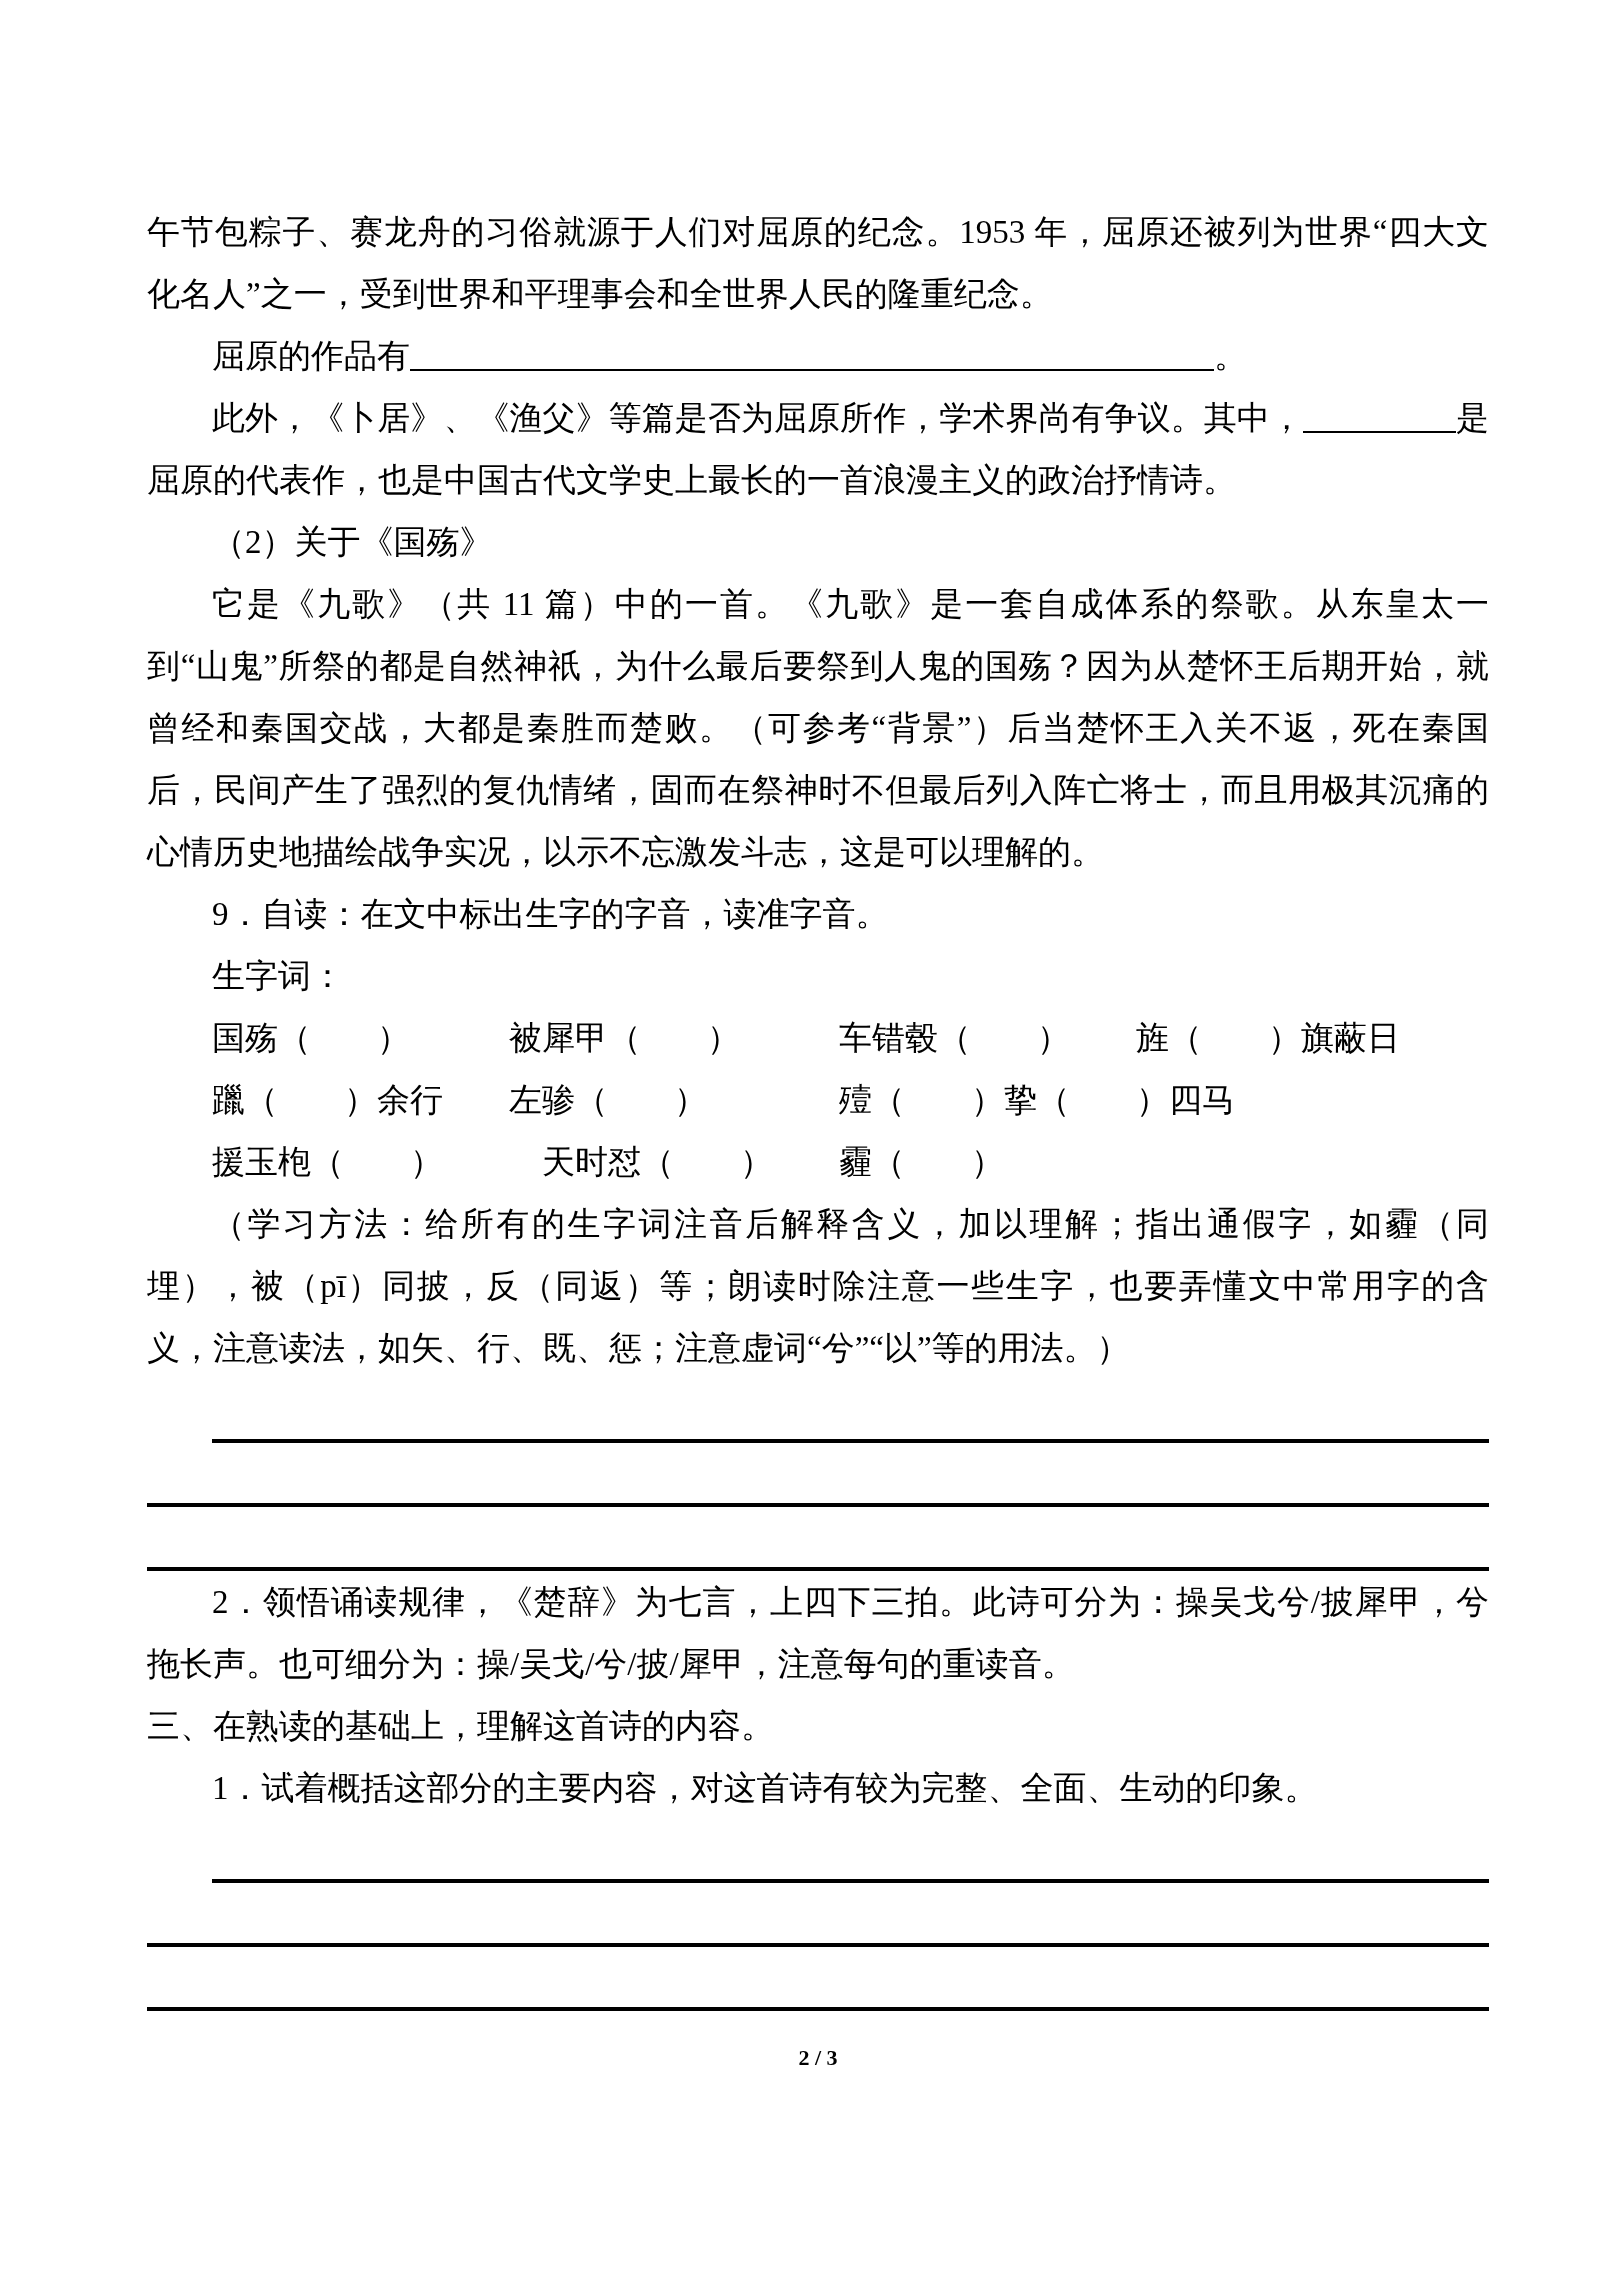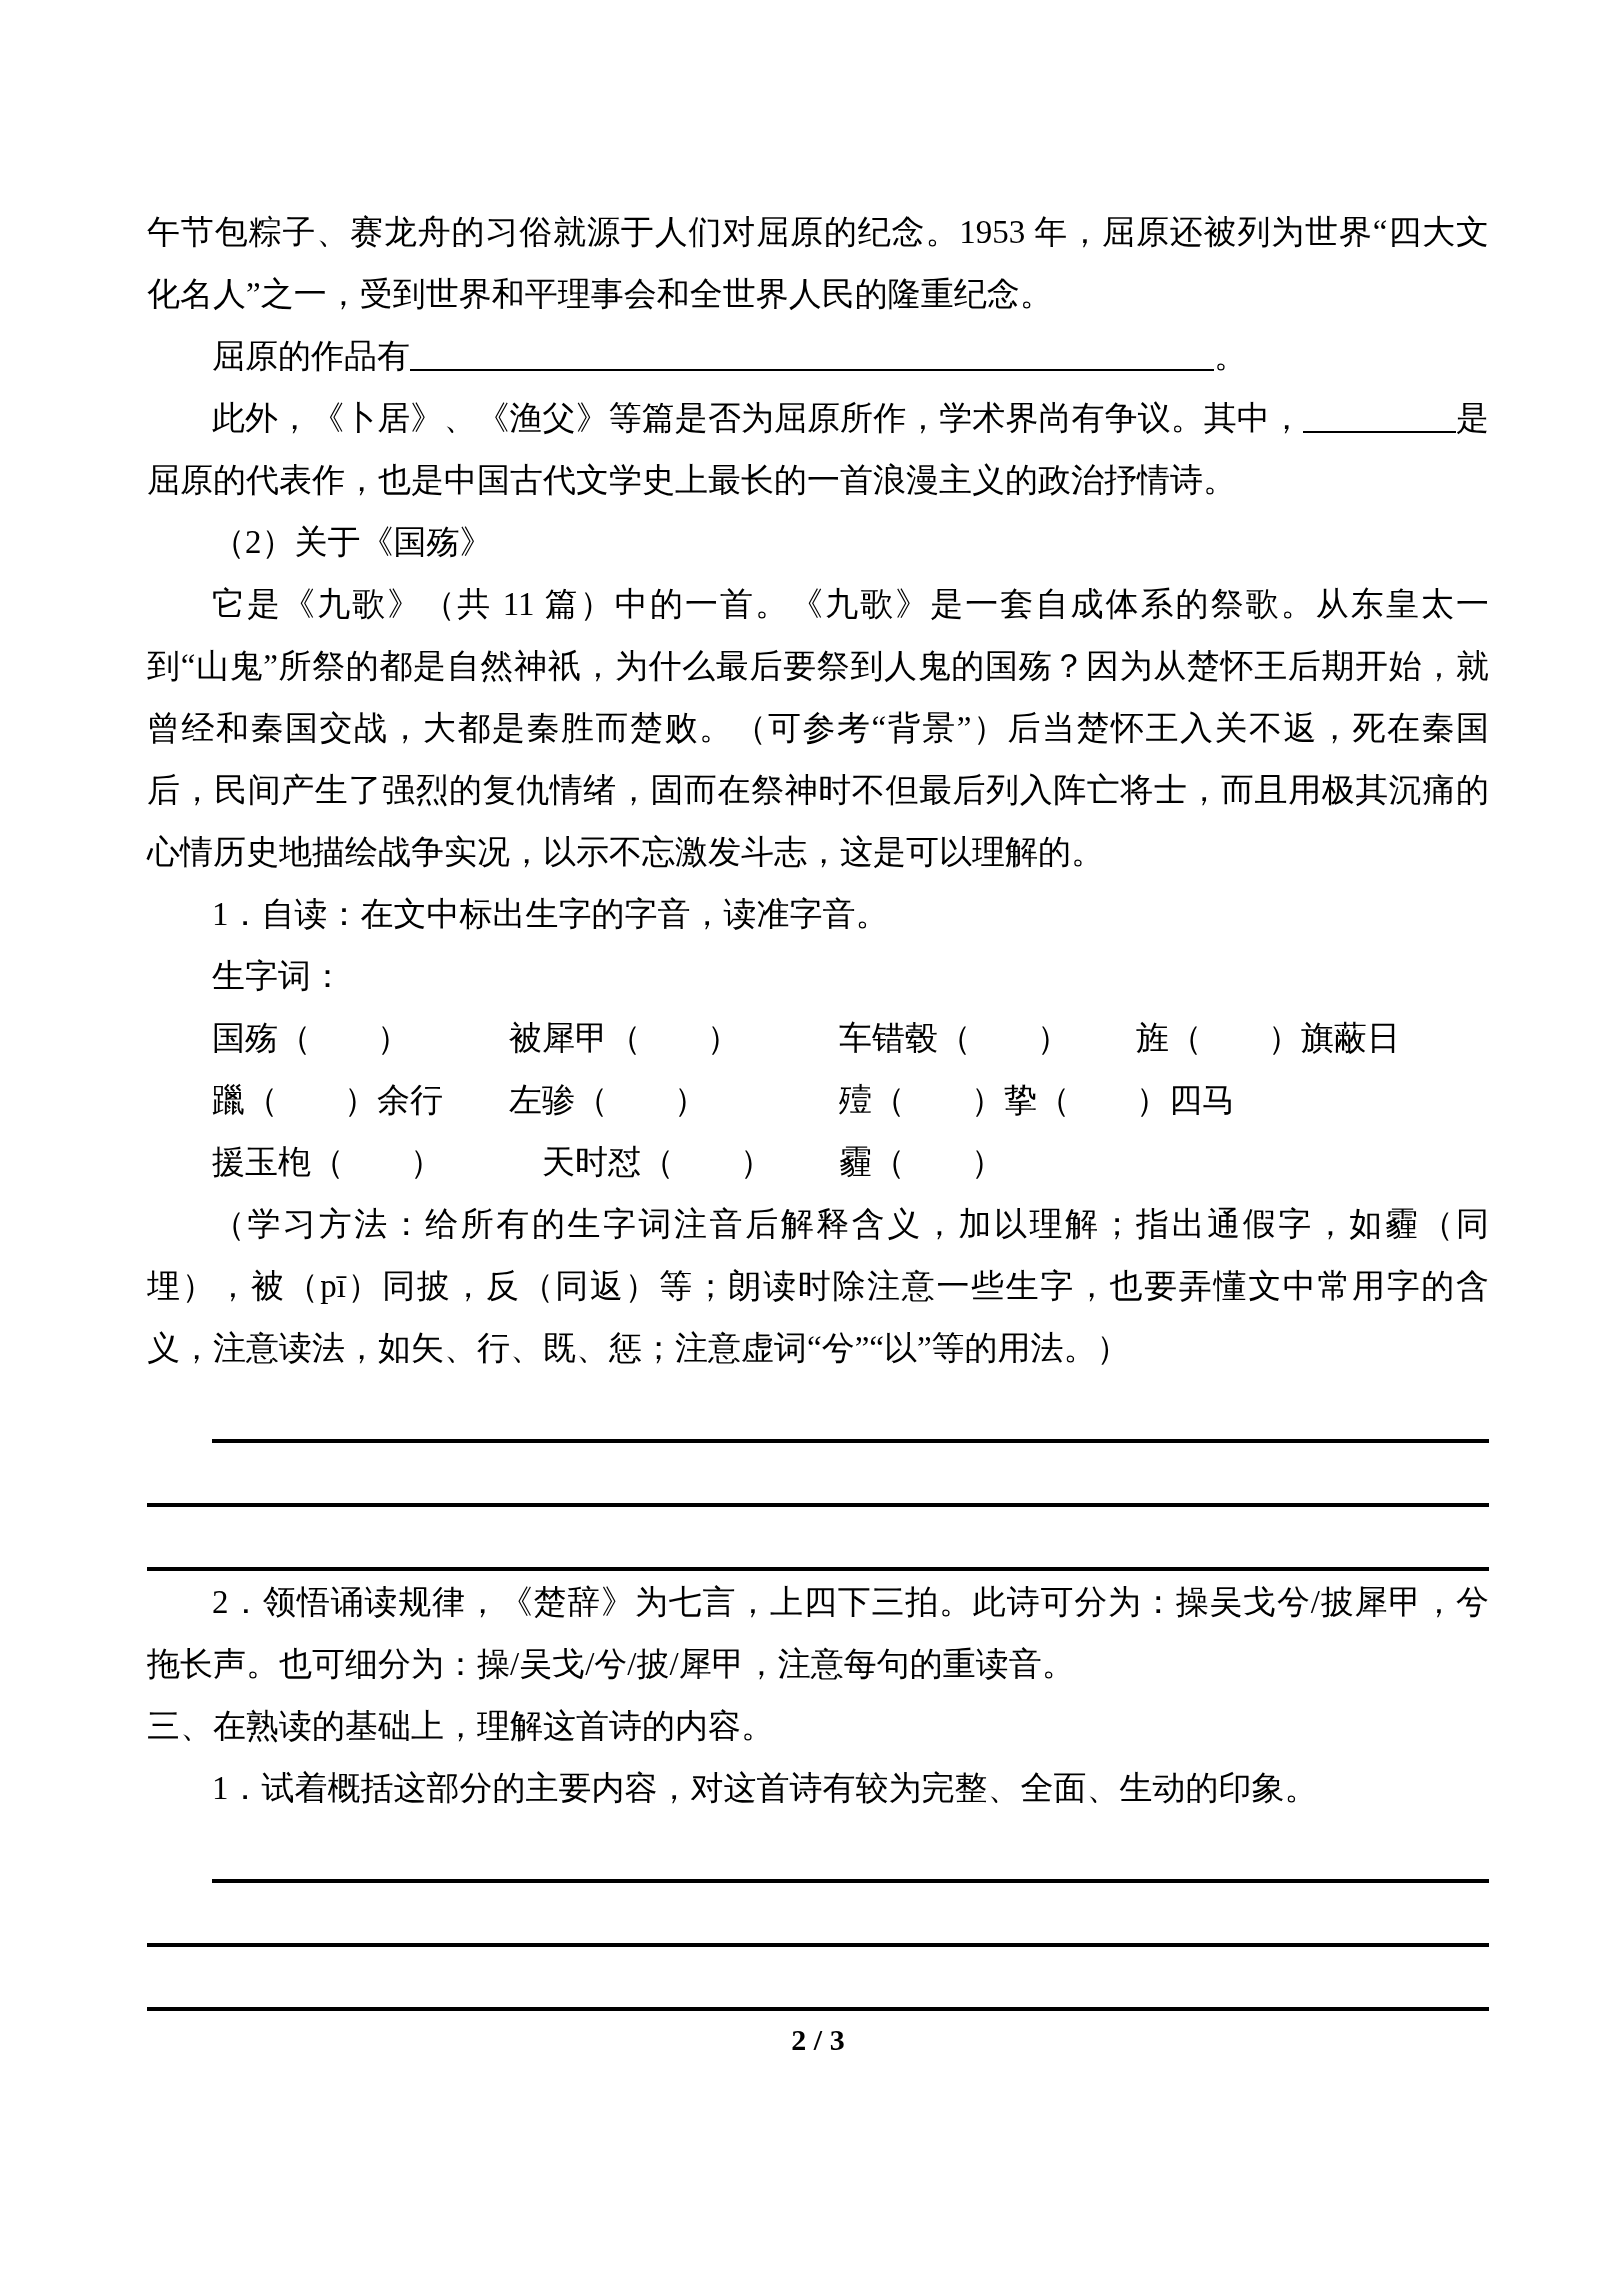--- a/index.html
+++ b/index.html
@@ -40,44 +40,44 @@
     margin:0;
   }
   .answer-line{
     height:60px;
     border-bottom:4.1px solid #000;
   }
   .answer-line.indented{
     margin-left:65px;
   }
   .footer{
-    margin-top:8px;
+    margin-top:26px;
     text-align:center;
     font-weight:bold;
-    font-size:30px;
+    font-size:22px;
     line-height:41px;
   }
 </style>
 </head>
 <body>
 
 <div class="page">
 
   <p class="para">午节包粽子、赛龙舟的习俗就源于人们对屈原的纪念。1953 年，屈原还被列为世界“四大文化名人”之一，受到世界和平理事会和全世界人民的隆重纪念。</p>
 
   <p class="para indent"><span>屈原的作品有</span><span class="blank blank-long"></span><span>。</span></p>
 
   <p class="para indent"><span>此外，《卜居》、《渔父》等篇是否为屈原所作，学术界尚有争议。其中，</span><span class="blank blank-short"></span><span>是屈原的代表作，也是中国古代文学史上最长的一首浪漫主义的政治抒情诗。</span></p>
 
   <p class="para indent">（2）关于《国殇》</p>
 
   <p class="para indent">它是《九歌》（共 11 篇）中的一首。《九歌》是一套自成体系的祭歌。从东皇太一到“山鬼”所祭的都是自然神祇，为什么最后要祭到人鬼的国殇？因为从楚怀王后期开始，就曾经和秦国交战，大都是秦胜而楚败。（可参考“背景”）后当楚怀王入关不返，死在秦国后，民间产生了强烈的复仇情绪，固而在祭神时不但最后列入阵亡将士，而且用极其沉痛的心情历史地描绘战争实况，以示不忘激发斗志，这是可以理解的。</p>
 
 
-  <p class="para indent">1．自读：在文中标出生字的字音，读准字音。</p>
+  <p class="para indent">9．自读：在文中标出生字的字音，读准字音。</p>
 
   <p class="para indent">生字词：</p>
 
   <p class="para indent">国殇（　　）　　　被犀甲（　　）　　　车错毂（　　）　　旌（　　）旗蔽日</p>
 
   <p class="para indent">躐（　　）余行　　左骖（　　）　　　　殪（　　）挚（　　）四马</p>
 
   <p class="para indent">援玉枹（　　）　　　天时怼（　　）　　霾（　　）</p>
 
   <p class="para indent">（学习方法：给所有的生字词注音后解释含义，加以理解；指出通假字，如霾（同埋），被（pī）同披，反（同返）等；朗读时除注意一些生字，也要弄懂文中常用字的含义，注意读法，如矢、行、既、惩；注意虚词“兮”“以”等的用法。）</p>

